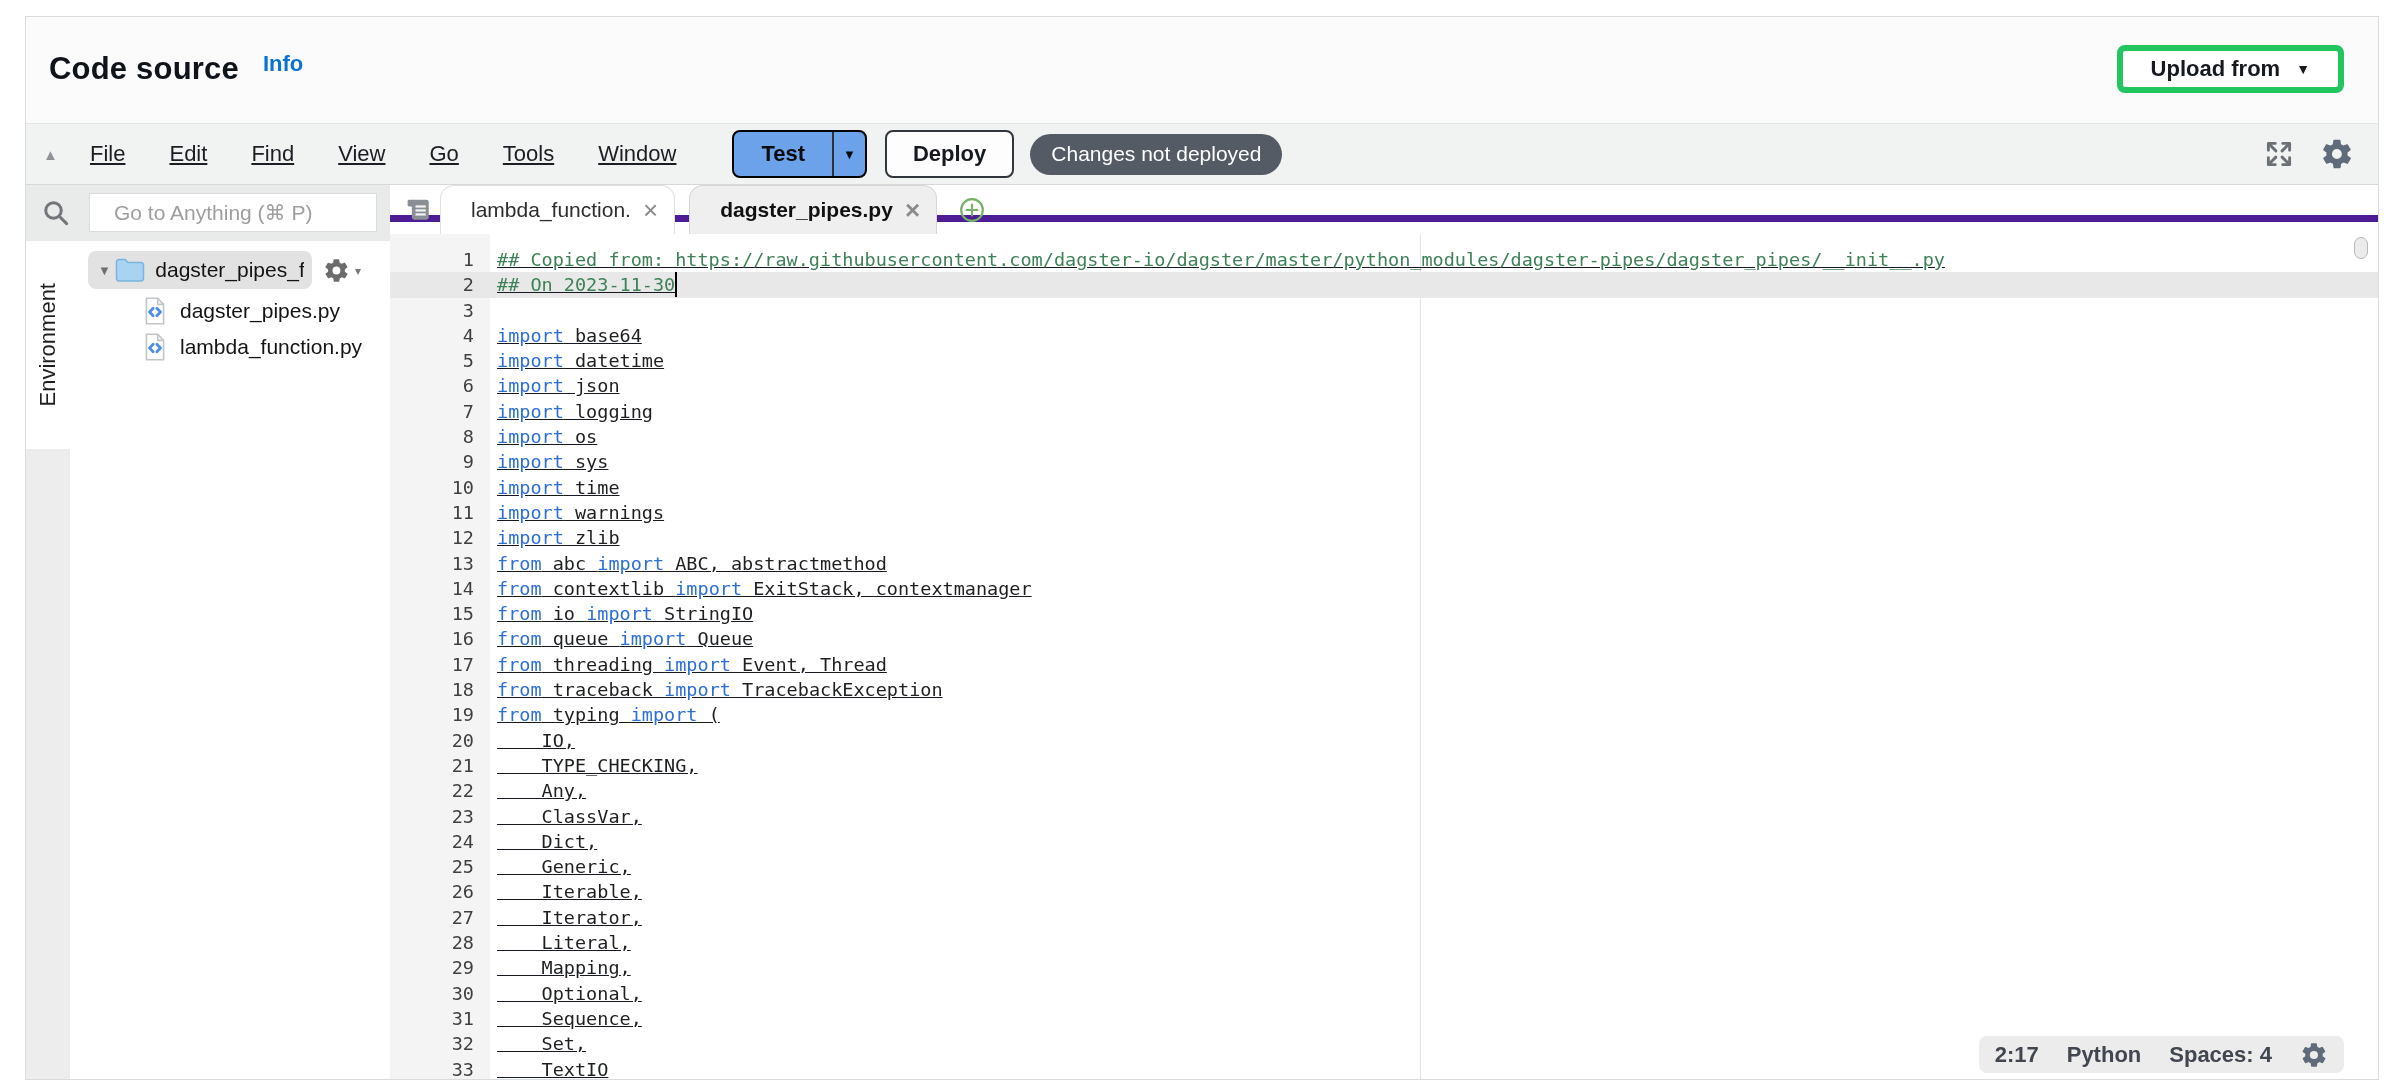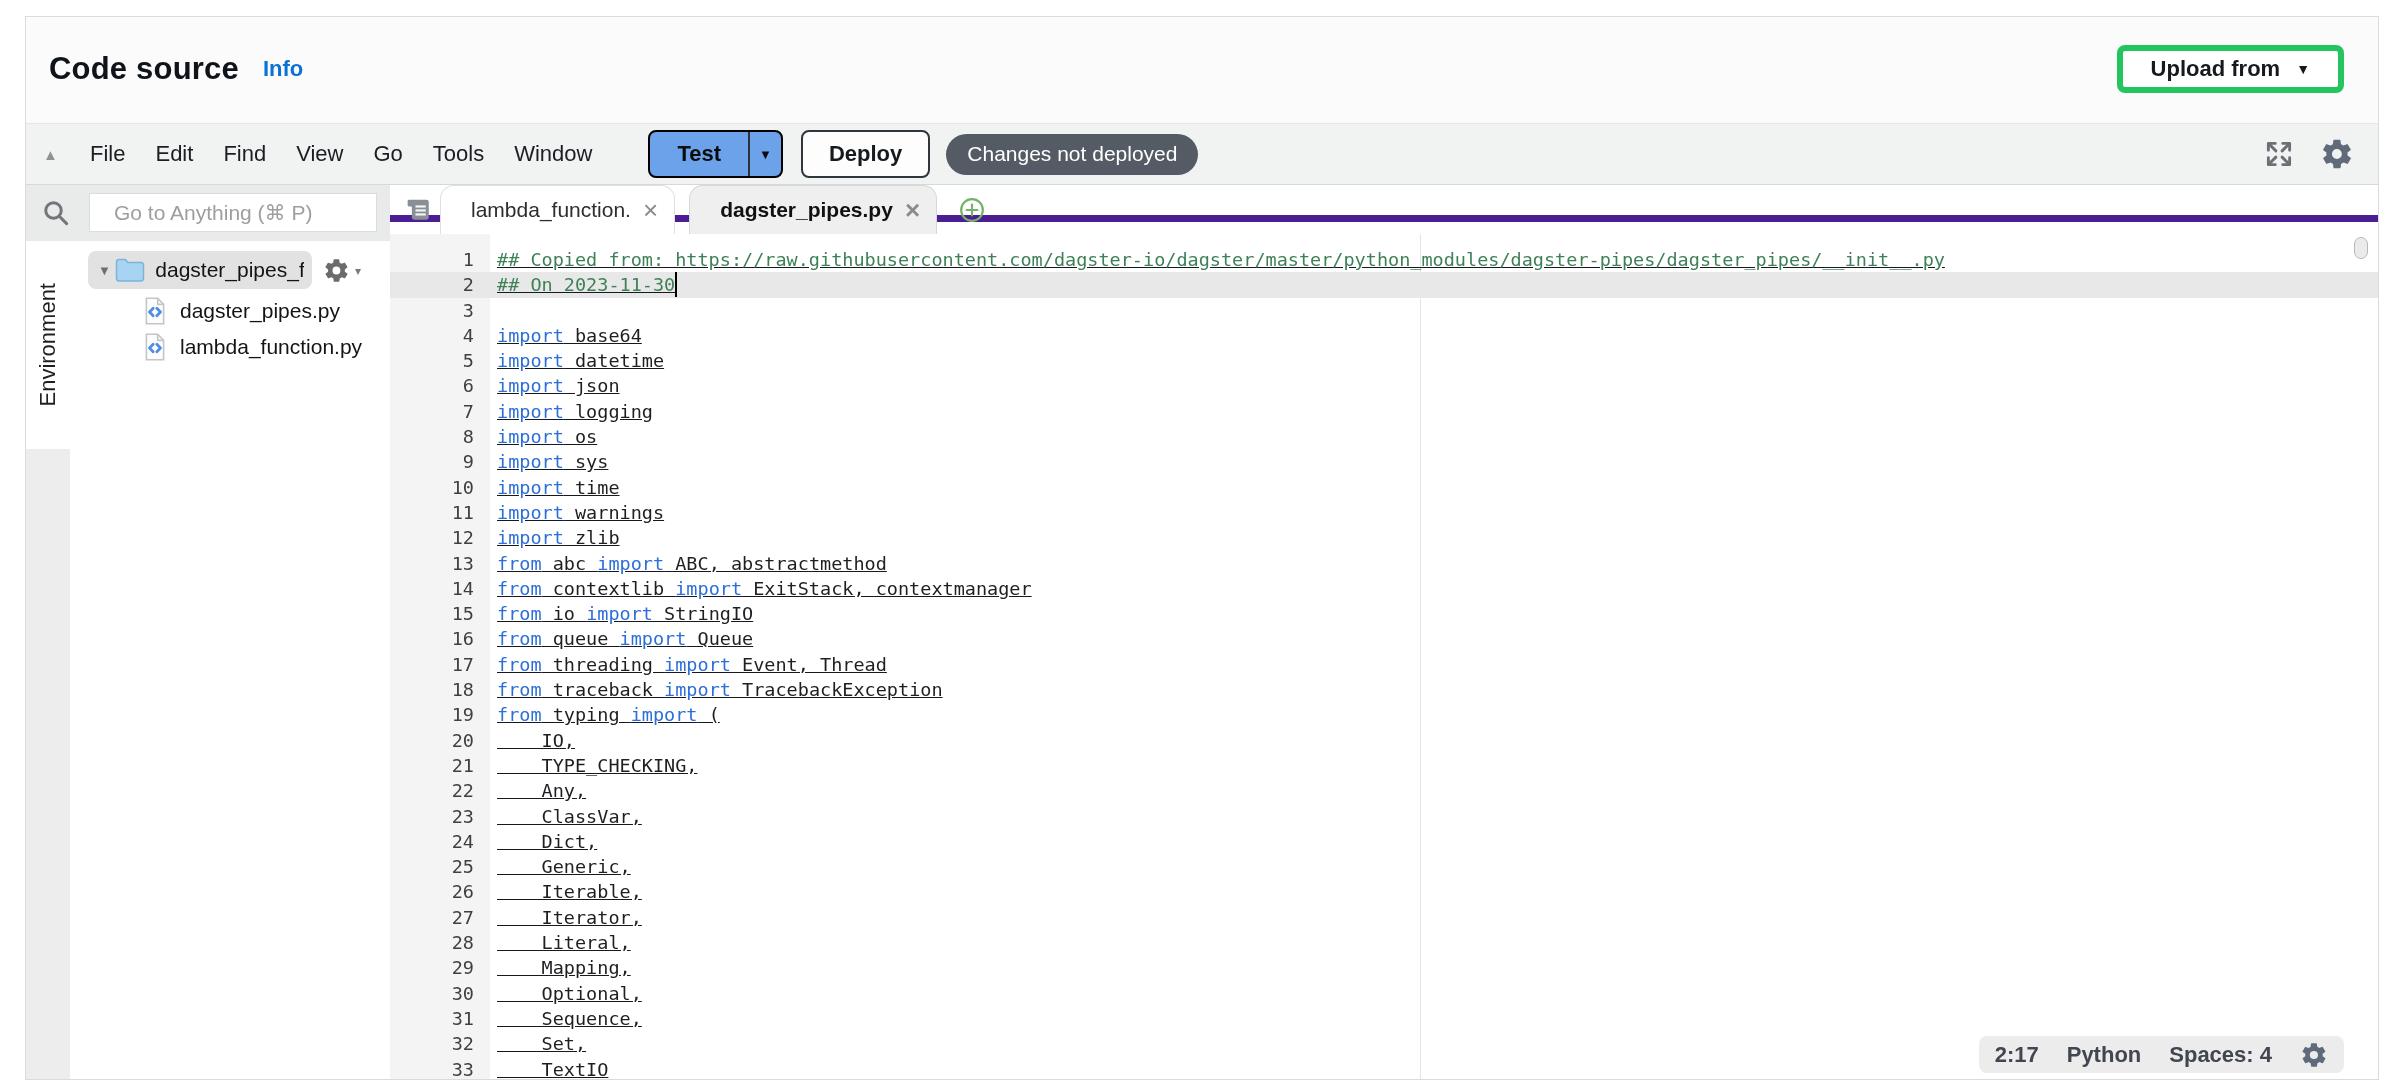--- a/index.html
+++ b/index.html
@@ -1,33 +1,33 @@
 <!DOCTYPE html>
 <html style="--accent-blue: #0972d3; --test-bg: #6ba2e9; --badge-bg: #545b64; --kw: #2d6fd8; --comment: #3e8157;"><head>
 <meta charset="utf-8">
 <style>
   html,body{margin:0;padding:0;width:2390px;height:1090px;background:#ffffff;overflow:hidden;
             font-family:"Liberation Sans","DejaVu Sans",sans-serif;color:#16191f;}
   *{box-sizing:border-box;}
   #panel{position:absolute;left:25px;top:16px;width:2354px;height:1064px;background:#fbfbfb;
          border:1px solid #d9dcde;}
   
-  .panel-header{position:absolute;left:23px;top:34px;display:flex;align-items:center;gap:24px;}
+  .panel-header{position:absolute;left:23px;top:34px;display:flex;align-items:flex-start;gap:24px;}
   .page-title{font-size:31px;font-weight:bold;color:#0f141a;letter-spacing:.2px;}
   .info-link{font-size:22px;font-weight:bold;color:var(--accent-blue,#0972d3);cursor:pointer;}
   .upload-btn{position:absolute;right:34px;top:28px;height:48px;padding:0 28px;background:#fff;
               border:6px solid #22c55e;border-radius:8px;display:flex;align-items:center;gap:16px;
               font-size:22px;font-weight:bold;color:#16191f;cursor:pointer;}
   .upload-btn .caret{font-size:14px;line-height:1;}
   
   .menubar{position:absolute;left:0;right:0;top:106px;height:62px;background:#f1f2f2;
            border-top:1px solid #e4e6e8;border-bottom:1px solid #d6d8da;
            display:flex;align-items:center;padding-left:17px;}
   .collapse-tri{font-size:15px;color:#8f9397;width:22px;}
-  .menu-items{display:flex;gap:30px;margin-left:25px;font-size:22px;color:#1b1e22;}
+  .menu-items{display:flex;gap:44px;margin-left:25px;font-size:22px;color:#1b1e22;text-decoration:underline;}
   .menu-item{cursor:pointer;}
   .btn-test{margin-left:56px;height:48px;display:flex;align-items:stretch;border:2px solid #000000;
             border-radius:8px;overflow:hidden;background:var(--test-bg,#6ba2e9);cursor:pointer;}
   .btn-test .main{display:flex;align-items:center;padding:0 27px;font-size:22px;font-weight:bold;color:#0b0c0e;}
   .btn-test .arrow{display:flex;align-items:center;padding:0 9px;border-left:2px solid #2d3239;font-size:13px;color:#0b0c0e;}
   .btn-deploy{margin-left:18px;height:48px;padding:0 26px;background:#fdfdfd;border:2px solid #31363d;
               border-radius:8px;font-size:22px;font-weight:bold;color:#16191f;display:flex;align-items:center;cursor:pointer;}
   .badge{margin-left:16px;height:41px;padding:5px 21px;background:var(--badge-bg,#545b64);border-radius:22px;
          color:#ffffff;font-size:21px;display:flex;align-items:center;}
   .menubar-right{margin-left:auto;display:flex;align-items:center;gap:26px;padding-right:24px;}

